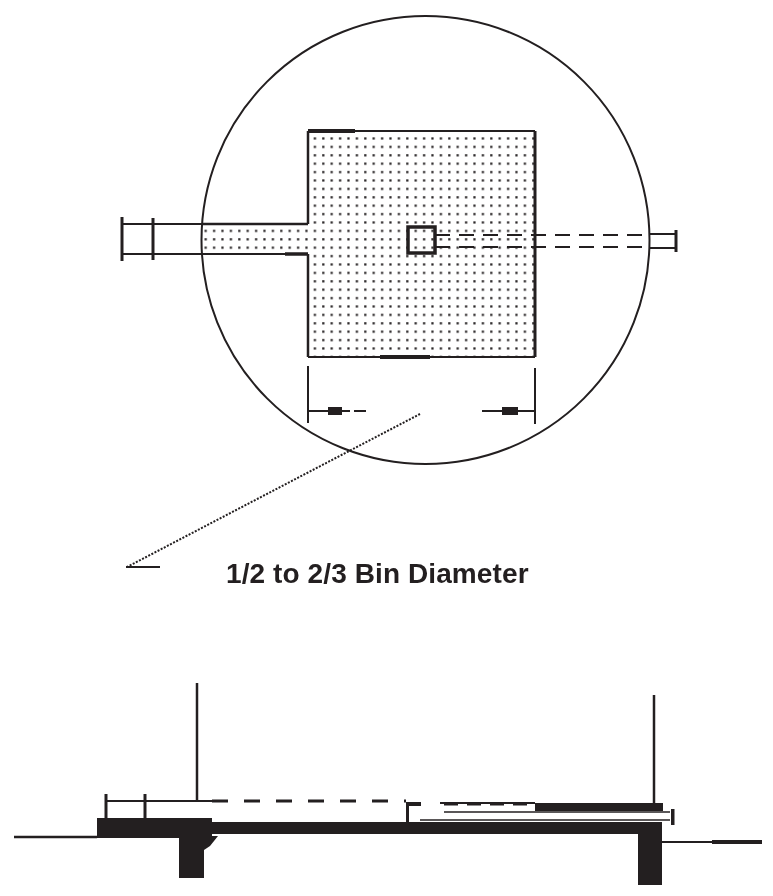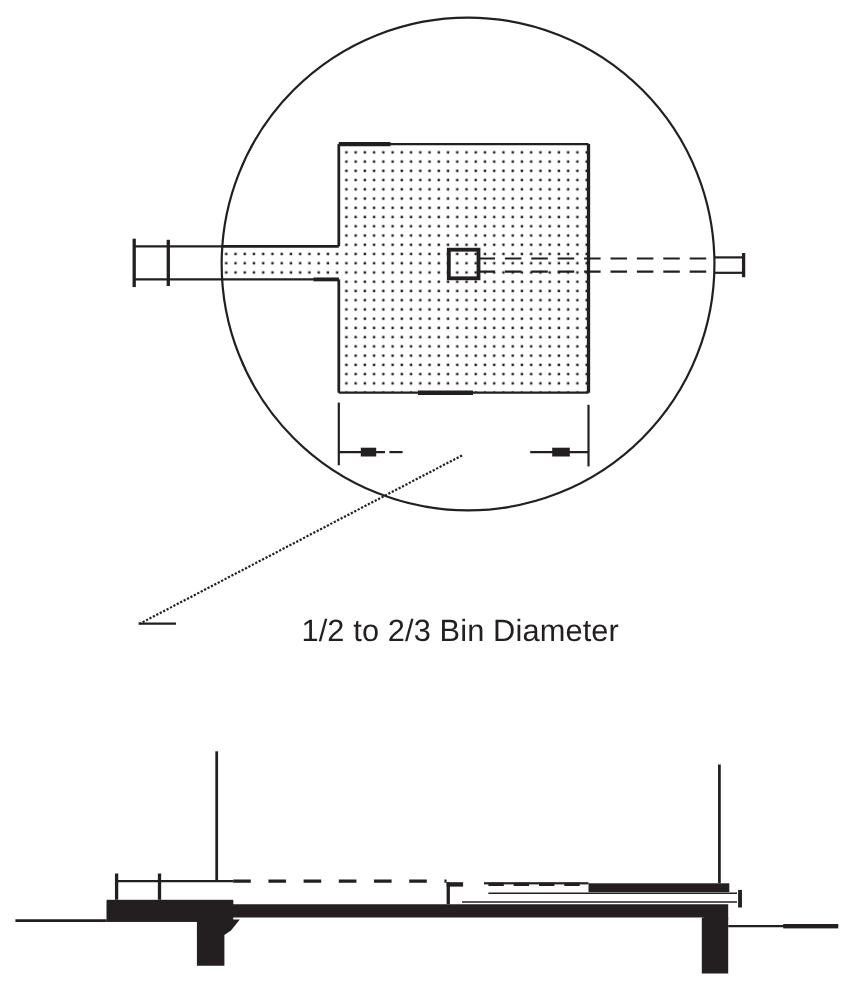--- a/index.html
+++ b/index.html
@@ -1,21 +1,21 @@
 <!DOCTYPE html>
 <html><head>
 <meta charset="utf-8">
 <style>
   html, body { margin: 0; padding: 0; background: #ffffff; }
   body { width: 773px; height: 896px; position: relative; overflow: hidden; }
   #diagram { position: absolute; left: 0; top: 0; width: 773px; height: 896px; }
   .caption {
     position: absolute; left: 226px; top: 558px;
-    font-family: "Liberation Sans", sans-serif; font-weight: normal;
-    font-size: 28px; color: #231f20; white-space: nowrap; letter-spacing: 0.1px; margin-left: 48px;
+    font-family: "Liberation Sans", sans-serif; font-weight: bold;
+    font-size: 28px; color: #231f20; white-space: nowrap; letter-spacing: 0.1px;
   }
 </style>
 </head>
 <body>
 
 <svg id="diagram" viewBox="0 0 773 896" xmlns="http://www.w3.org/2000/svg">
   <defs>
     <pattern id="dots" x="0" y="0" width="8.4" height="8.4" patternUnits="userSpaceOnUse">
       <rect x="3" y="3" width="2.2" height="2.2" fill="#231f20"></rect>
     </pattern>

